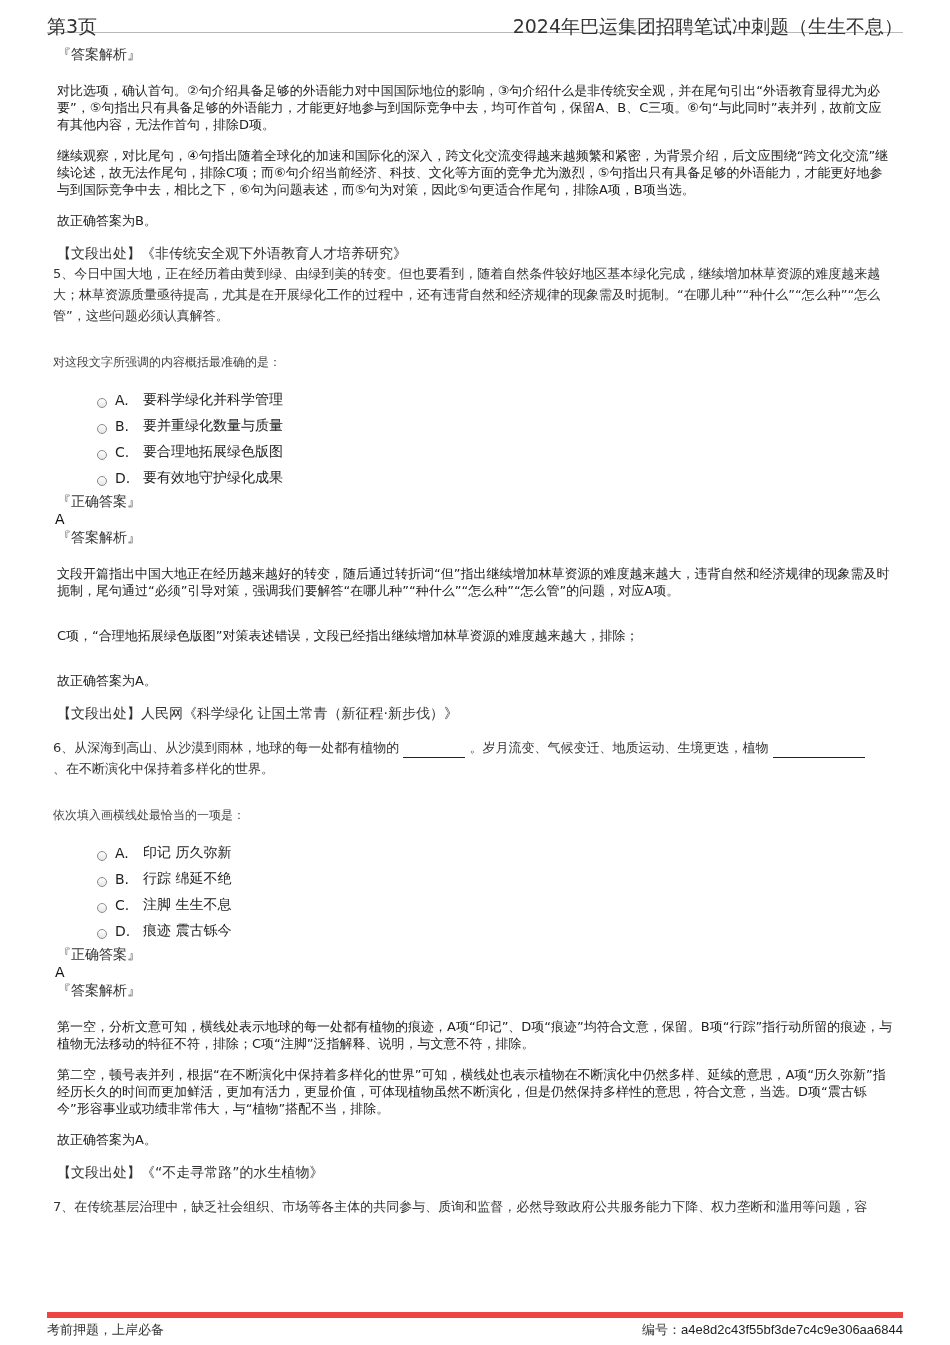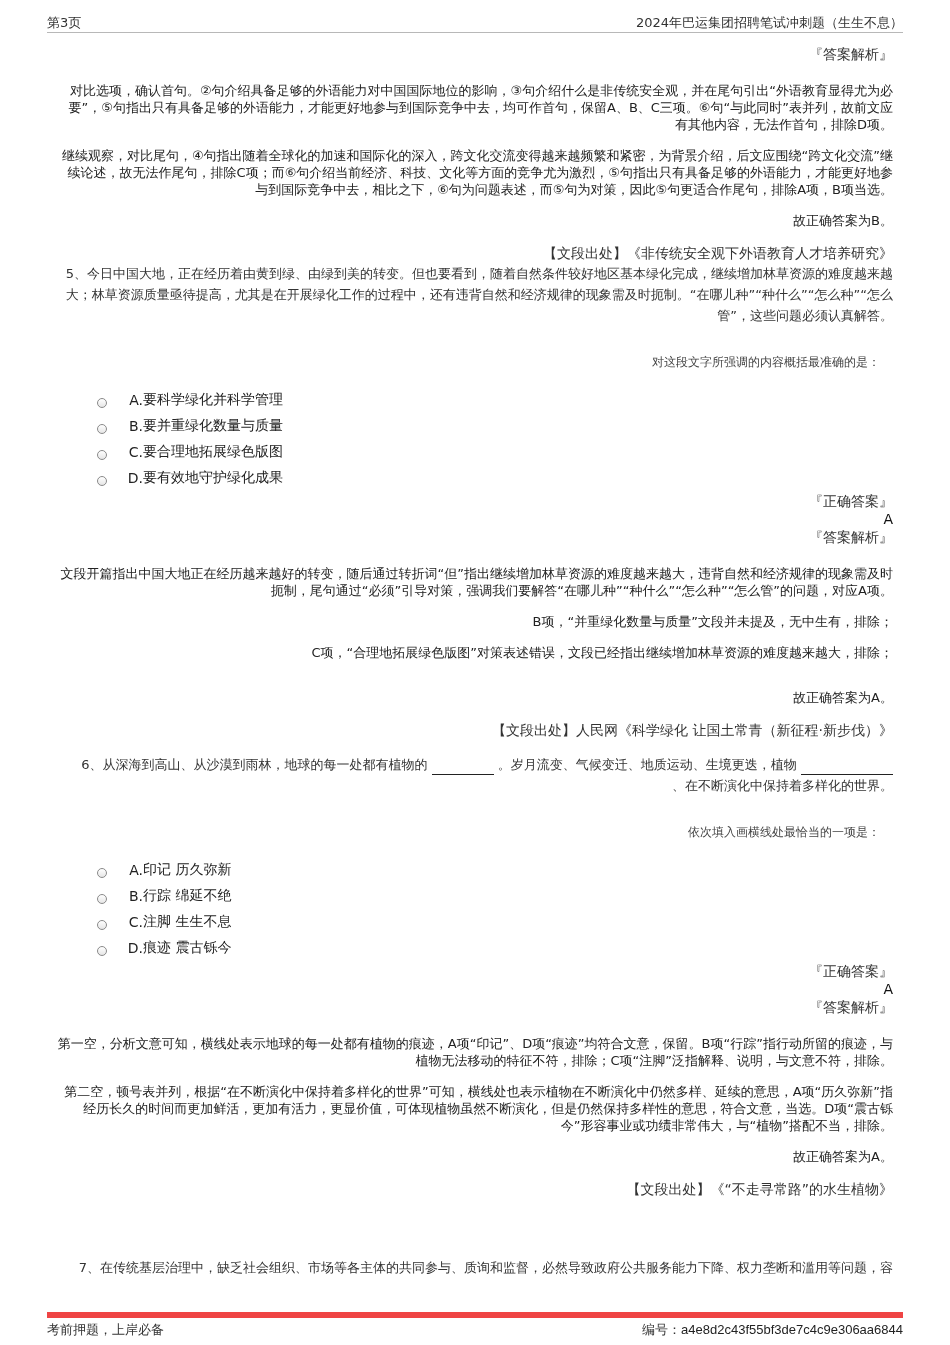--- a/index.html
+++ b/index.html
@@ -1,28 +1,28 @@
 <!DOCTYPE html>
 <html><head>
 <meta charset="utf-8">
 <style>
   html, body { margin:0; padding:0; background:#ffffff; }
   body { width:950px; height:1345px; position:relative; overflow:hidden;
          font-family:"DejaVu Sans", "Liberation Sans", sans-serif; color:#222; }
   .page-header { position:absolute; left:47px; right:47px; top:10px; height:22px;
-         border-bottom:1px solid #b8b8b8; font-size:13px; color:#333; }
+         border-bottom:1px solid #b8b8b8; font-size:19px; color:#333; }
   .page-header .left { position:absolute; left:0; top:4px; }
   .page-header .right { position:absolute; right:0; top:4px; }
   .page-footer { position:absolute; left:47px; right:47px; top:1312px; height:22px;
          border-top:6px solid #ef4444; font-size:13px; color:#333; }
   .page-footer .left { position:absolute; left:0; top:3px; }
   .page-footer .right { position:absolute; right:0; top:3px; }
   .page-footer .code { color:#222; font-family:"Liberation Sans", sans-serif; }
 
-  .content { position:absolute; left:57px; width:836px; top:44px;text-align:right; }
+  .content { position:absolute; left:57px; width:836px; top:44px; }
   .sec { font-size:14px; color:#333; margin:0; line-height:20px; }
   .para { font-size:13px; color:#222; line-height:17px; margin:0; }
   .gap-l { height:18px; }
   .gap-m { height:14px; }
   .q { font-size:13px; color:#333; line-height:21px; margin:0; margin-left:-4px; }
   .prompt { font-size:12px; color:#444; margin:13px; margin-left:-4px; line-height:18px; }
   .opts { margin:16px 0 0 40px; }
   .opt { display:flex; align-items:center; height:26px; font-size:14px; color:#222; }
   .radio { width:10px; height:10px; border-radius:50%; border:1px solid #8a8a8a;
            background:linear-gradient(#ffffff,#e6e6e6); margin-right:8px; margin-top:6px; box-sizing:border-box; }
@@ -74,21 +74,20 @@
       <span class="opt-letter">D.</span>
       <span>要有效地守护绿化成果</span>
     </div>
   </div>
   <p class="sec">『正确答案』</p>
   <p class="answer">A</p>
   <p class="sec">『答案解析』</p>
   <div class="gap-l"></div>
   <p class="para">文段开篇指出中国大地正在经历越来越好的转变，随后通过转折词“但”指出继续增加林草资源的难度越来越大，违背自然和经济规律的现象需及时扼制，尾句通过“必须”引导对策，强调我们要解答“在哪儿种”“种什么”“怎么种”“怎么管”的问题，对应A项。</p>
   <div class="gap-m"></div>
-  <p class="para">B项，“并重绿化数量与质量”文段并未提及，无中生有，排除；</p>
   <div class="gap-m"></div>
   <p class="para">C项，“合理地拓展绿色版图”对策表述错误，文段已经指出继续增加林草资源的难度越来越大，排除；</p>
   <div class="gap-m"></div>
   <div class="gap-m"></div>
   <p class="para">故正确答案为A。</p>
   <div class="gap-m"></div>
   <p class="sec">【文段出处】人民网《科学绿化 让国土常青（新征程·新步伐）》</p>
   <div class="gap-m"></div>
 
   <p class="q">
@@ -128,21 +127,21 @@
   <div class="gap-l"></div>
   <p class="para">第一空，分析文意可知，横线处表示地球的每一处都有植物的痕迹，A项“印记”、D项“痕迹”均符合文意，保留。B项“行踪”指行动所留的痕迹，与植物无法移动的特征不符，排除；C项“注脚”泛指解释、说明，与文意不符，排除。</p>
   <div class="gap-m"></div>
   <p class="para">第二空，顿号表并列，根据“在不断演化中保持着多样化的世界”可知，横线处也表示植物在不断演化中仍然多样、延续的意思，A项“历久弥新”指经历长久的时间而更加鲜活，更加有活力，更显价值，可体现植物虽然不断演化，但是仍然保持多样性的意思，符合文意，当选。D项“震古铄今”形容事业或功绩非常伟大，与“植物”搭配不当，排除。</p>
   <div class="gap-m"></div>
   <p class="para">故正确答案为A。</p>
   <div class="gap-m"></div>
   <p class="sec">【文段出处】《“不走寻常路”的水生植物》</p>
   <div class="gap-m"></div>
 
-  <p class="q" style="white-space:nowrap;overflow:hidden;margin-top:44px;">7、在传统基层治理中，缺乏社会组织、市场等各主体的共同参与、质询和监督，必然导致政府公共服务能力下降、权力垄断和滥用等问题，容</p>
+  <p class="q" style="white-space:nowrap;overflow:hidden;">7、在传统基层治理中，缺乏社会组织、市场等各主体的共同参与、质询和监督，必然导致政府公共服务能力下降、权力垄断和滥用等问题，容</p>
 </div>
 
 <div class="page-footer">
   <span class="left">考前押题，上岸必备</span>
   <span class="right">
     <span>编号：</span><span class="code">a4e8d2c43f55bf3de7c4c9e306aa6844</span>
   </span>
 </div>
 
 </body></html>

